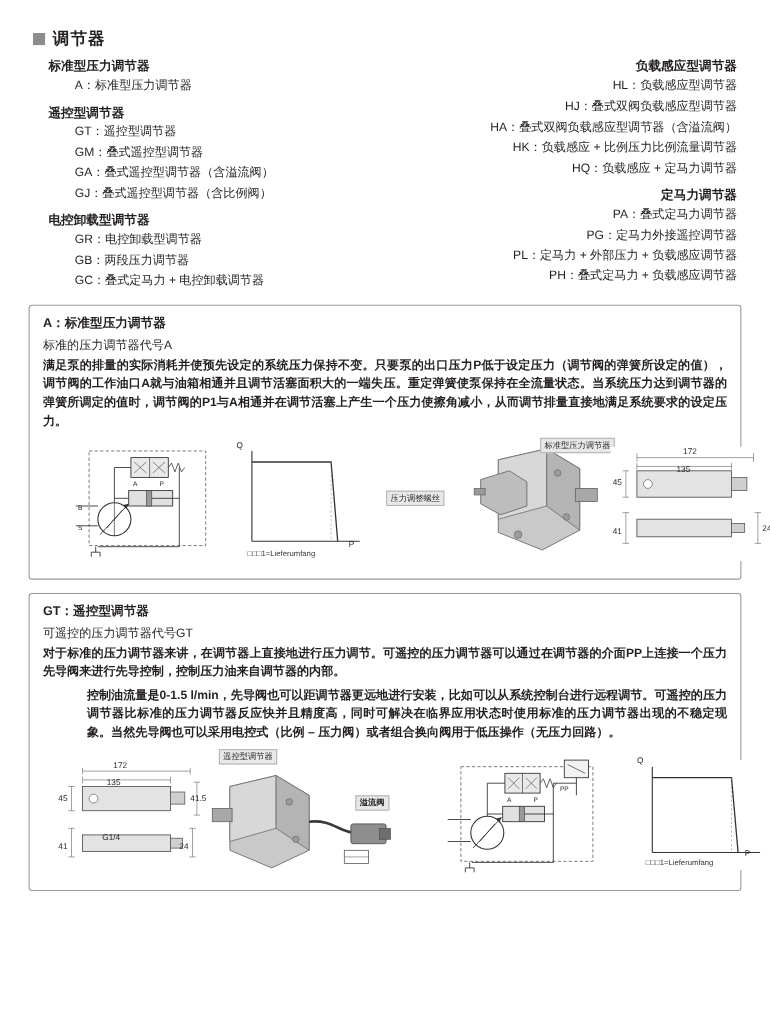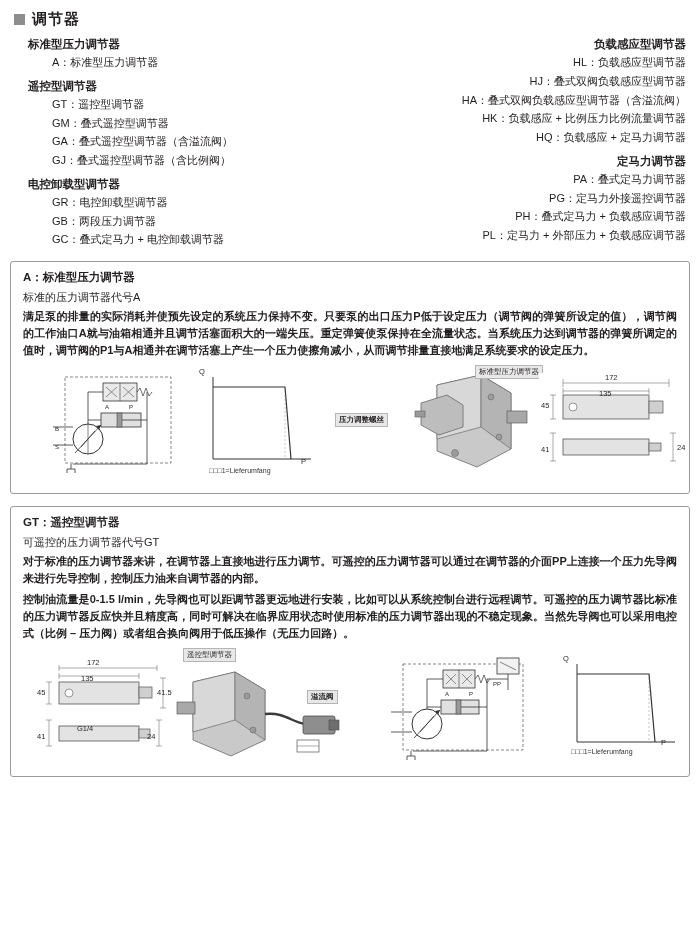--- a/index.html
+++ b/index.html
@@ -13,21 +13,21 @@
     font-family: "Liberation Sans", sans-serif;
     color: #231f20;
     position: relative;
     overflow: hidden;
   }
   .page {
     position: relative;
     width: 700px;
     height: 757px;
     box-sizing: border-box;
-    padding: 0;
+    padding: 16px;
   }
 
   
   .title-row {
     display: flex;
     align-items: center;
     padding: 10px 0 4px 14px;
   }
   .title-mark {
     width: 11px;
@@ -158,22 +158,22 @@
       <div class="grp-head first">负载感应型调节器</div>
       <div class="grp-item">HL：负载感应型调节器</div>
       <div class="grp-item">HJ：叠式双阀负载感应型调节器</div>
       <div class="grp-item">HA：叠式双阀负载感应型调节器（含溢流阀）</div>
       <div class="grp-item">HK：负载感应 + 比例压力比例流量调节器</div>
       <div class="grp-item">HQ：负载感应 + 定马力调节器</div>
 
       <div class="grp-head">定马力调节器</div>
       <div class="grp-item">PA：叠式定马力调节器</div>
       <div class="grp-item">PG：定马力外接遥控调节器</div>
+      <div class="grp-item">PL：定马力 + 外部压力 + 负载感应调节器</div>
       <div class="grp-item">PH：叠式定马力 + 负载感应调节器</div>
-      <div class="grp-item">PL：定马力 + 外部压力 + 负载感应调节器</div>
     </div>
   </div>
 
   <div class="section">
     <div class="sec-head">A：标准型压力调节器</div>
     <div class="sec-sub">标准的压力调节器代号A</div>
     <p class="sec-para">满足泵的排量的实际消耗并使预先设定的系统压力保持不变。只要泵的出口压力P低于设定压力（调节阀的弹簧所设定的值），调节阀的工作油口A就与油箱相通并且调节活塞面积大的一端失压。重定弹簧使泵保持在全流量状态。当系统压力达到调节器的弹簧所调定的值时，调节阀的P1与A相通并在调节活塞上产生一个压力使擦角减小，从而调节排量直接地满足系统要求的设定压力。</p>
 
     <div class="figs">
 
@@ -247,21 +247,21 @@
 
           <polygon points="18,36 44,28 60,38 60,60 36,68 18,58" fill="#bdbdbd" stroke="#6a6a6a" stroke-width="0.8"></polygon>
 
           <rect x="12" y="44" width="10" height="6" fill="#9a9a9a" stroke="#5e5e5e" stroke-width="0.6"></rect>
 
           <circle cx="88" cy="30" r="3" fill="#9b9b9b" stroke="#5e5e5e" stroke-width="0.5"></circle>
           <circle cx="96" cy="70" r="3" fill="#9b9b9b" stroke="#5e5e5e" stroke-width="0.5"></circle>
           <circle cx="52" cy="86" r="3.5" fill="#9b9b9b" stroke="#5e5e5e" stroke-width="0.5"></circle>
         </svg>
       </div>
-      <div class="lbl-box" style="left:312px; top:48px;font-weight:bold;">压力调整螺丝</div>
+      <div class="lbl-box" style="left:312px; top:48px;">压力调整螺丝</div>
       <div class="lbl-box" style="left:452px; top:0px;">标准型压力调节器</div>
 
       <div class="fig" style="left:516px; top:8px;">
         <svg width="150" height="104" viewBox="0 0 150 104">
           <rect x="0" y="0" width="150" height="104" fill="#ffffff"></rect>
 
           <rect x="24" y="22" width="86" height="24" fill="#e3e3e3" stroke="#555" stroke-width="0.8"></rect>
           <rect x="110" y="28" width="14" height="12" fill="#cfcfcf" stroke="#555" stroke-width="0.7"></rect>
           <circle cx="34" cy="34" r="4" fill="#fff" stroke="#555" stroke-width="0.6"></circle>
 
@@ -291,21 +291,21 @@
       <div class="lbl" style="left:518px; top:36px;">45</div>
       <div class="lbl" style="left:518px; top:80px;">41</div>
       <div class="lbl" style="left:654px; top:78px;">24</div>
     </div>
   </div>
 
   <div class="section" style="margin-top:12px;">
     <div class="sec-head">GT：遥控型调节器</div>
     <div class="sec-sub">可遥控的压力调节器代号GT</div>
     <p class="sec-para">对于标准的压力调节器来讲，在调节器上直接地进行压力调节。可遥控的压力调节器可以通过在调节器的介面PP上连接一个压力先导阀来进行先导控制，控制压力油来自调节器的内部。</p>
-    <p class="sec-para" style="margin-top:4px;">控制油流量是0-1.5 l/min，先导阀也可以距调节器更远地进行安装，比如可以从系统控制台进行远程调节。可遥控的压力调节器比标准的压力调节器反应快并且精度高，同时可解决在临界应用状态时使用标准的压力调节器出现的不稳定现象。当然先导阀也可以采用电控式（比例 – 压力阀）或者组合换向阀用于低压操作（无压力回路）。</p>
+    <p class="sec-para" style="margin-top:4px;margin-left:40px;">控制油流量是0-1.5 l/min，先导阀也可以距调节器更远地进行安装，比如可以从系统控制台进行远程调节。可遥控的压力调节器比标准的压力调节器反应快并且精度高，同时可解决在临界应用状态时使用标准的压力调节器出现的不稳定现象。当然先导阀也可以采用电控式（比例 – 压力阀）或者组合换向阀用于低压操作（无压力回路）。</p>
 
     <div class="figs gt">
 
       <div class="fig" style="left:10px; top:12px;">
         <svg width="140" height="104" viewBox="0 0 140 104">
           <rect x="0" y="0" width="140" height="104" fill="#ffffff"></rect>
 
           <rect x="26" y="22" width="80" height="22" fill="#e3e3e3" stroke="#555" stroke-width="0.8"></rect>
           <rect x="106" y="27" width="13" height="11" fill="#cfcfcf" stroke="#555" stroke-width="0.7"></rect>
           <circle cx="36" cy="33" r="4" fill="#fff" stroke="#555" stroke-width="0.6"></circle>

